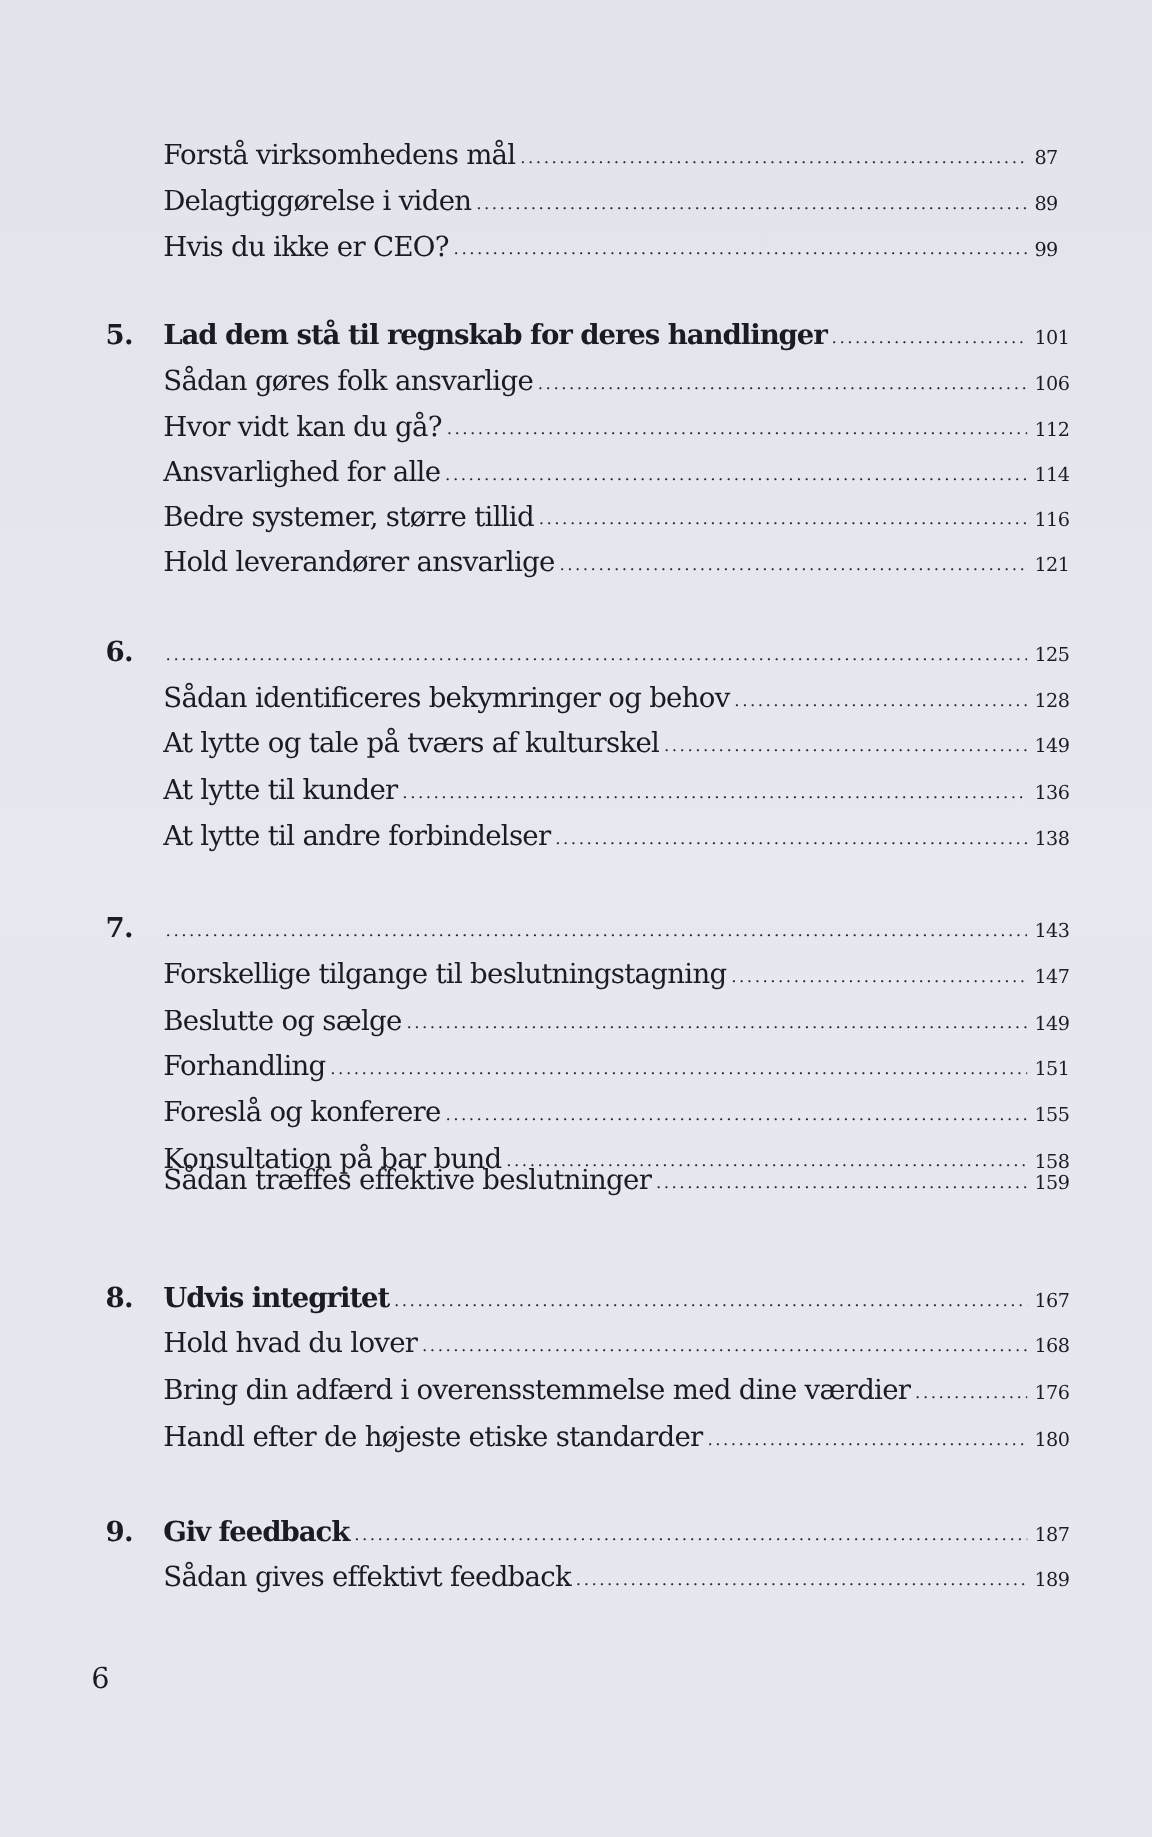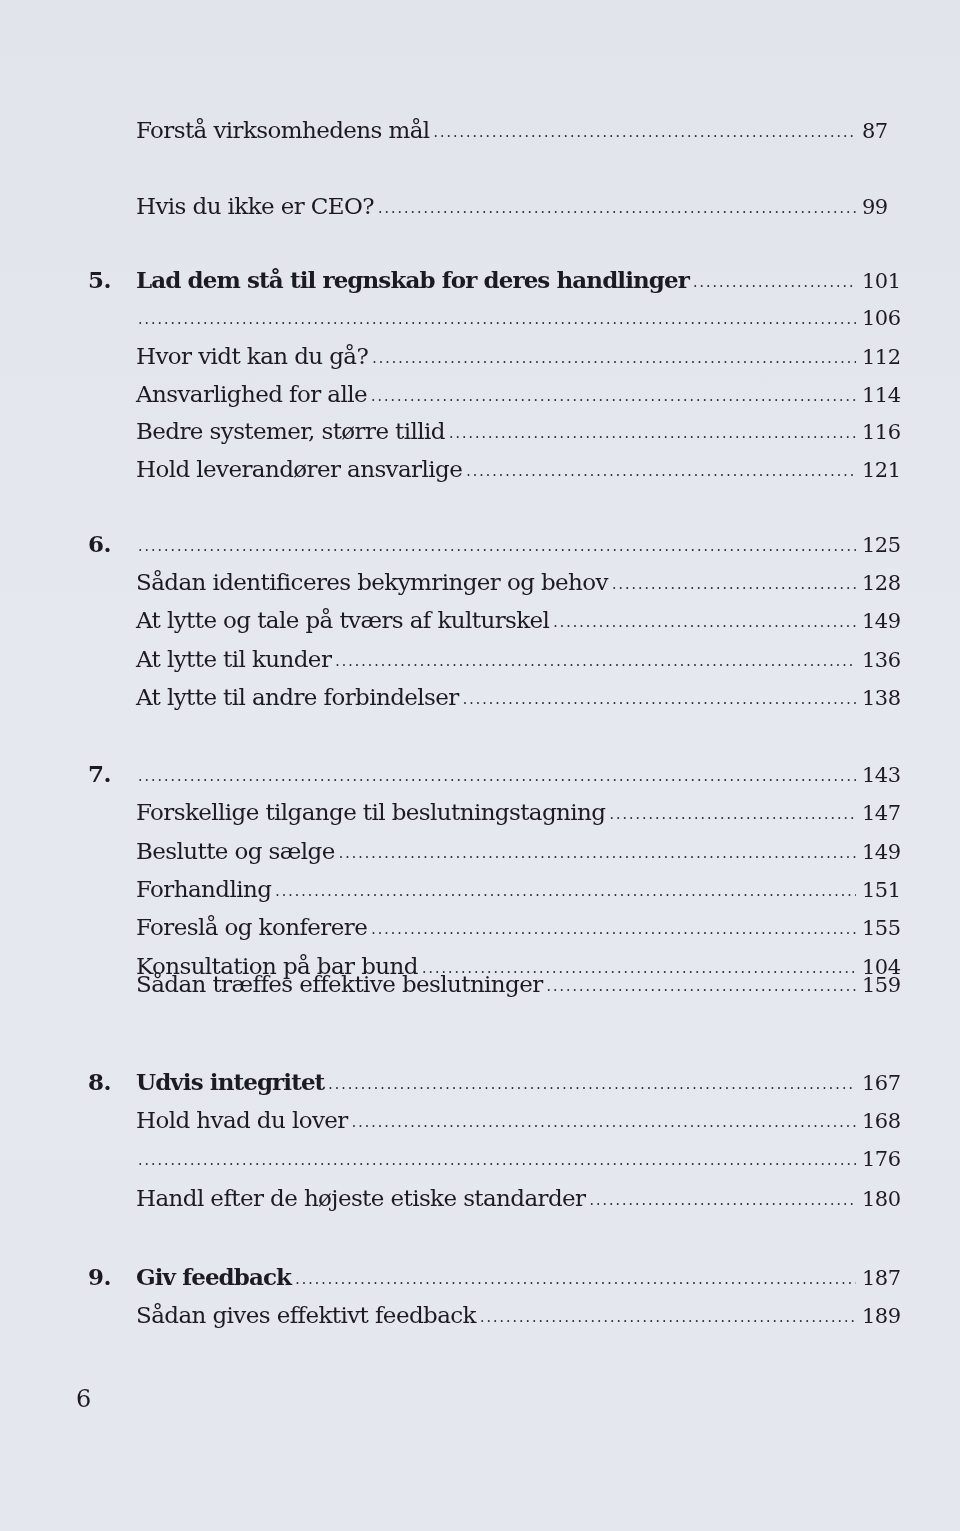--- a/index.html
+++ b/index.html
@@ -59,21 +59,21 @@
       position: relative;
       top: -1px;
     }
     .toc-line .leader::before {
       content: ". . . . . . . . . . . . . . . . . . . . . . . . . . . . . . . . . . . . . . . . . . . . . . . . . . . . . . . . . . . . . . . . . . . . . . . . . . . . . . . . . . . . . . . . . . . . . . . . . . . . . . . . . . . . . . . . . . . . . . .";
       letter-spacing: -1.2px;
     }
     .toc-line .page-num {
       flex: 0 0 46px;
       text-align: left;
-      font-size: 21px;
+      font-size: 16px;
       letter-spacing: -0.5px;
     }
     .folio {
       position: absolute;
       left: 76px;
       top: 1382px;
       font-size: 24px;
       line-height: 34px;
     }
   </style>
@@ -81,35 +81,42 @@
 <body>
 
 <div class="page">
 
   <div class="toc-line" style="top:113px">
     <span class="num"></span>
     <span class="title">Forstå virksomhedens mål</span>
     <span class="leader"></span>
     <span class="page-num">87</span>
   </div>
+  <div class="toc-line" style="top:151px">
+    <span class="num"></span>
+    <span class="title">Delagtiggørelse i viden</span>
+    <span class="leader"></span>
+    <span class="page-num">89</span>
+  </div>
   <div class="toc-line" style="top:189px">
     <span class="num"></span>
     <span class="title">Hvis du ikke er CEO?</span>
     <span class="leader"></span>
     <span class="page-num">99</span>
   </div>
 
   <div class="toc-line chapter" style="top:263px">
     <span class="num">5.</span>
     <span class="title">Lad dem stå til regnskab for deres handlinger</span>
     <span class="leader"></span>
     <span class="page-num">101</span>
   </div>
   <div class="toc-line" style="top:301px">
     <span class="num"></span>
+    <span class="title">Sådan gøres folk ansvarlige</span>
     <span class="leader"></span>
     <span class="page-num">106</span>
   </div>
   <div class="toc-line" style="top:339px">
     <span class="num"></span>
     <span class="title">Hvor vidt kan du gå?</span>
     <span class="leader"></span>
     <span class="page-num">112</span>
   </div>
   <div class="toc-line" style="top:377px">
@@ -187,21 +194,21 @@
   <div class="toc-line" style="top:910px">
     <span class="num"></span>
     <span class="title">Foreslå og konferere</span>
     <span class="leader"></span>
     <span class="page-num">155</span>
   </div>
   <div class="toc-line" style="top:949px">
     <span class="num"></span>
     <span class="title">Konsultation på bar bund</span>
     <span class="leader"></span>
-    <span class="page-num">104</span>
+    <span class="page-num">158</span>
   </div>
   <div class="toc-line" style="top:967px">
     <span class="num"></span>
     <span class="title">Sådan træffes effektive beslutninger</span>
     <span class="leader"></span>
     <span class="page-num">159</span>
   </div>
 
   <div class="toc-line chapter" style="top:1065px">
     <span class="num">8.</span>
@@ -210,20 +217,21 @@
     <span class="page-num">167</span>
   </div>
   <div class="toc-line" style="top:1103px">
     <span class="num"></span>
     <span class="title">Hold hvad du lover</span>
     <span class="leader"></span>
     <span class="page-num">168</span>
   </div>
   <div class="toc-line" style="top:1142px">
     <span class="num"></span>
+    <span class="title">Bring din adfærd i overensstemmelse med dine værdier</span>
     <span class="leader"></span>
     <span class="page-num">176</span>
   </div>
   <div class="toc-line" style="top:1181px">
     <span class="num"></span>
     <span class="title">Handl efter de højeste etiske standarder</span>
     <span class="leader"></span>
     <span class="page-num">180</span>
   </div>
 

